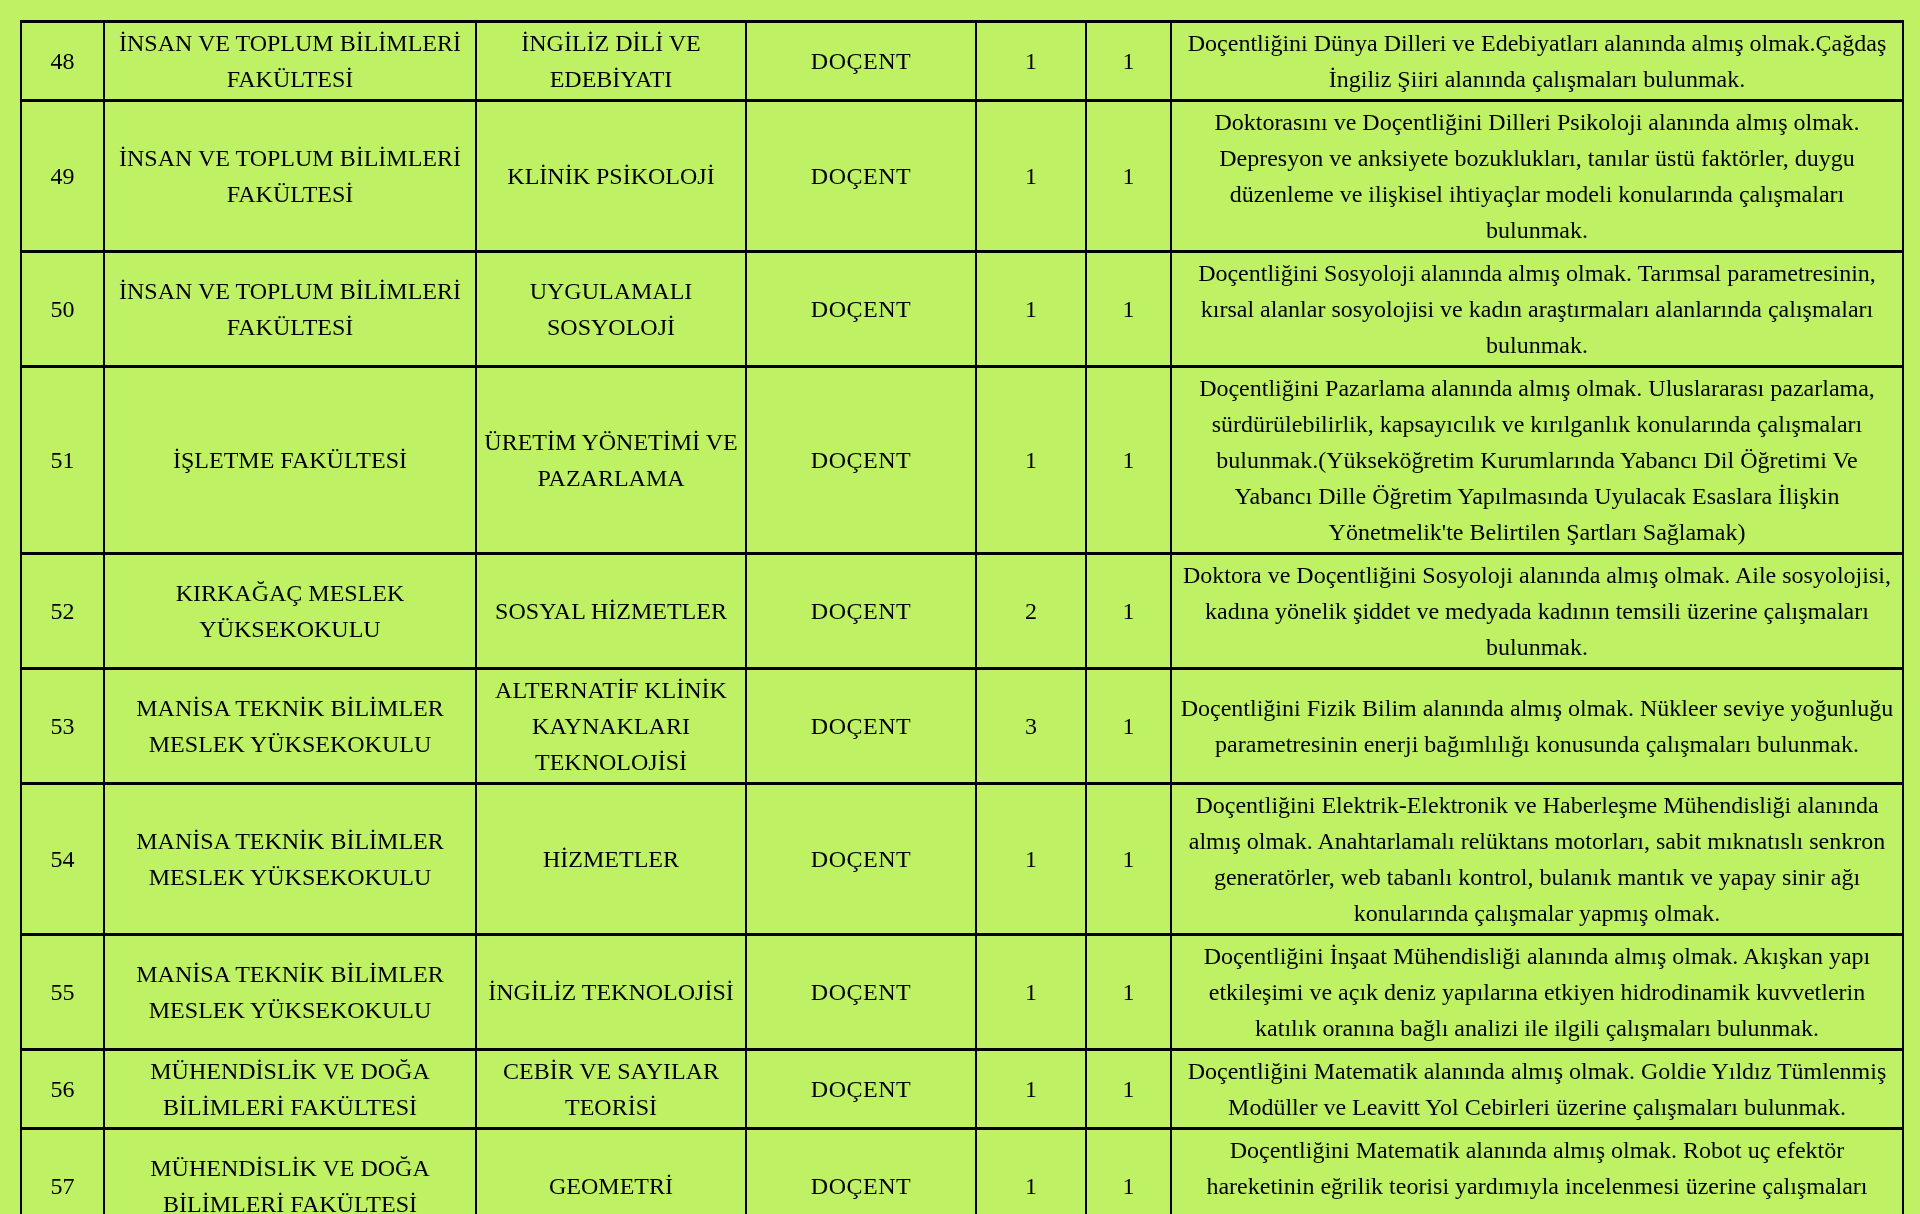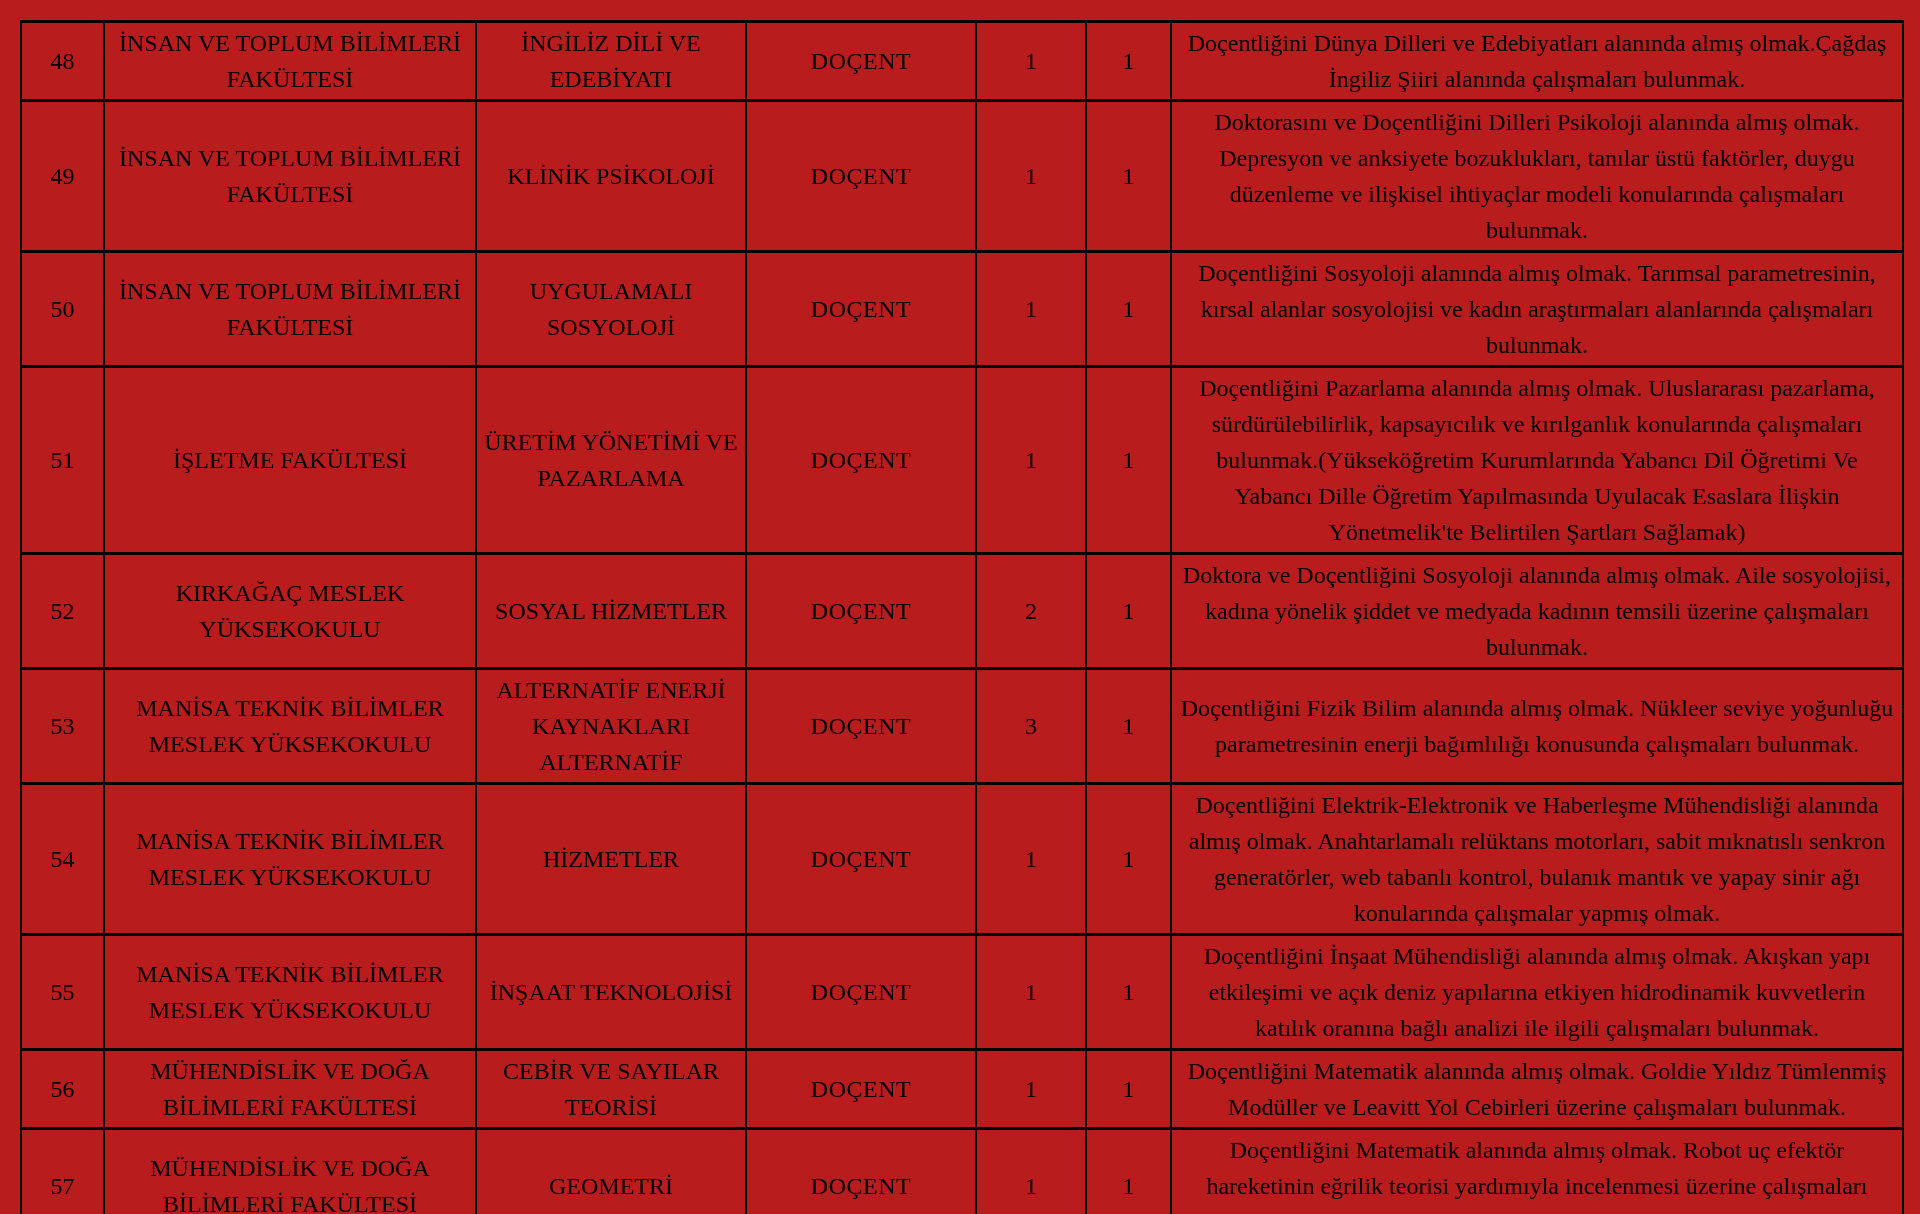--- a/index.html
+++ b/index.html
@@ -7,21 +7,21 @@
     padding: 0;
     background: #ffffff;
     width: 1920px;
     height: 1214px;
     overflow: hidden;
   }
   .page {
     position: relative;
     width: 1920px;
     height: 1214px;
-    background: #b91c1c;
+    background: #bef264;
     box-sizing: border-box;
     padding: 20px 0 0 20px;
     font-family: "Liberation Serif", "DejaVu Serif", serif;
     color: #000000;
   }
   table.positions {
     border-collapse: collapse;
     table-layout: fixed;
     width: 1882px;
   }
@@ -114,39 +114,39 @@
         <td class="c-fac">KIRKAĞAÇ MESLEK YÜKSEKOKULU</td>
         <td class="c-dep">SOSYAL HİZMETLER</td>
         <td class="c-tit">DOÇENT</td>
         <td class="c-cnt">2</td>
         <td class="c-cnt">1</td>
         <td class="c-desc">Doktora ve Doçentliğini Sosyoloji alanında almış olmak. Aile sosyolojisi, kadına yönelik şiddet ve medyada kadının temsili üzerine çalışmaları bulunmak.</td>
       </tr>
       <tr style="height:109px">
         <td class="c-no">53</td>
         <td class="c-fac">MANİSA TEKNİK BİLİMLER MESLEK YÜKSEKOKULU</td>
-        <td class="c-dep">ALTERNATİF ENERJİ KAYNAKLARI ALTERNATİF</td>
+        <td class="c-dep">ALTERNATİF KLİNİK KAYNAKLARI TEKNOLOJİSİ</td>
         <td class="c-tit">DOÇENT</td>
         <td class="c-cnt">3</td>
         <td class="c-cnt">1</td>
         <td class="c-desc">Doçentliğini Fizik Bilim alanında almış olmak. Nükleer seviye yoğunluğu parametresinin enerji bağımlılığı konusunda çalışmaları bulunmak.</td>
       </tr>
       <tr style="height:140px">
         <td class="c-no">54</td>
         <td class="c-fac">MANİSA TEKNİK BİLİMLER MESLEK YÜKSEKOKULU</td>
         <td class="c-dep">HİZMETLER</td>
         <td class="c-tit">DOÇENT</td>
         <td class="c-cnt">1</td>
         <td class="c-cnt">1</td>
         <td class="c-desc">Doçentliğini Elektrik-Elektronik ve Haberleşme Mühendisliği alanında almış olmak. Anahtarlamalı relüktans motorları, sabit mıknatıslı senkron generatörler, web tabanlı kontrol, bulanık mantık ve yapay sinir ağı konularında çalışmalar yapmış olmak.</td>
       </tr>
       <tr style="height:103px">
         <td class="c-no">55</td>
         <td class="c-fac">MANİSA TEKNİK BİLİMLER MESLEK YÜKSEKOKULU</td>
-        <td class="c-dep">İNŞAAT TEKNOLOJİSİ</td>
+        <td class="c-dep">İNGİLİZ TEKNOLOJİSİ</td>
         <td class="c-tit">DOÇENT</td>
         <td class="c-cnt">1</td>
         <td class="c-cnt">1</td>
         <td class="c-desc">Doçentliğini İnşaat Mühendisliği alanında almış olmak. Akışkan yapı etkileşimi ve açık deniz yapılarına etkiyen hidrodinamik kuvvetlerin katılık oranına bağlı analizi ile ilgili çalışmaları bulunmak.</td>
       </tr>
       <tr style="height:74px">
         <td class="c-no">56</td>
         <td class="c-fac">MÜHENDİSLİK VE DOĞA BİLİMLERİ FAKÜLTESİ</td>
         <td class="c-dep">CEBİR VE SAYILAR TEORİSİ</td>
         <td class="c-tit">DOÇENT</td>

